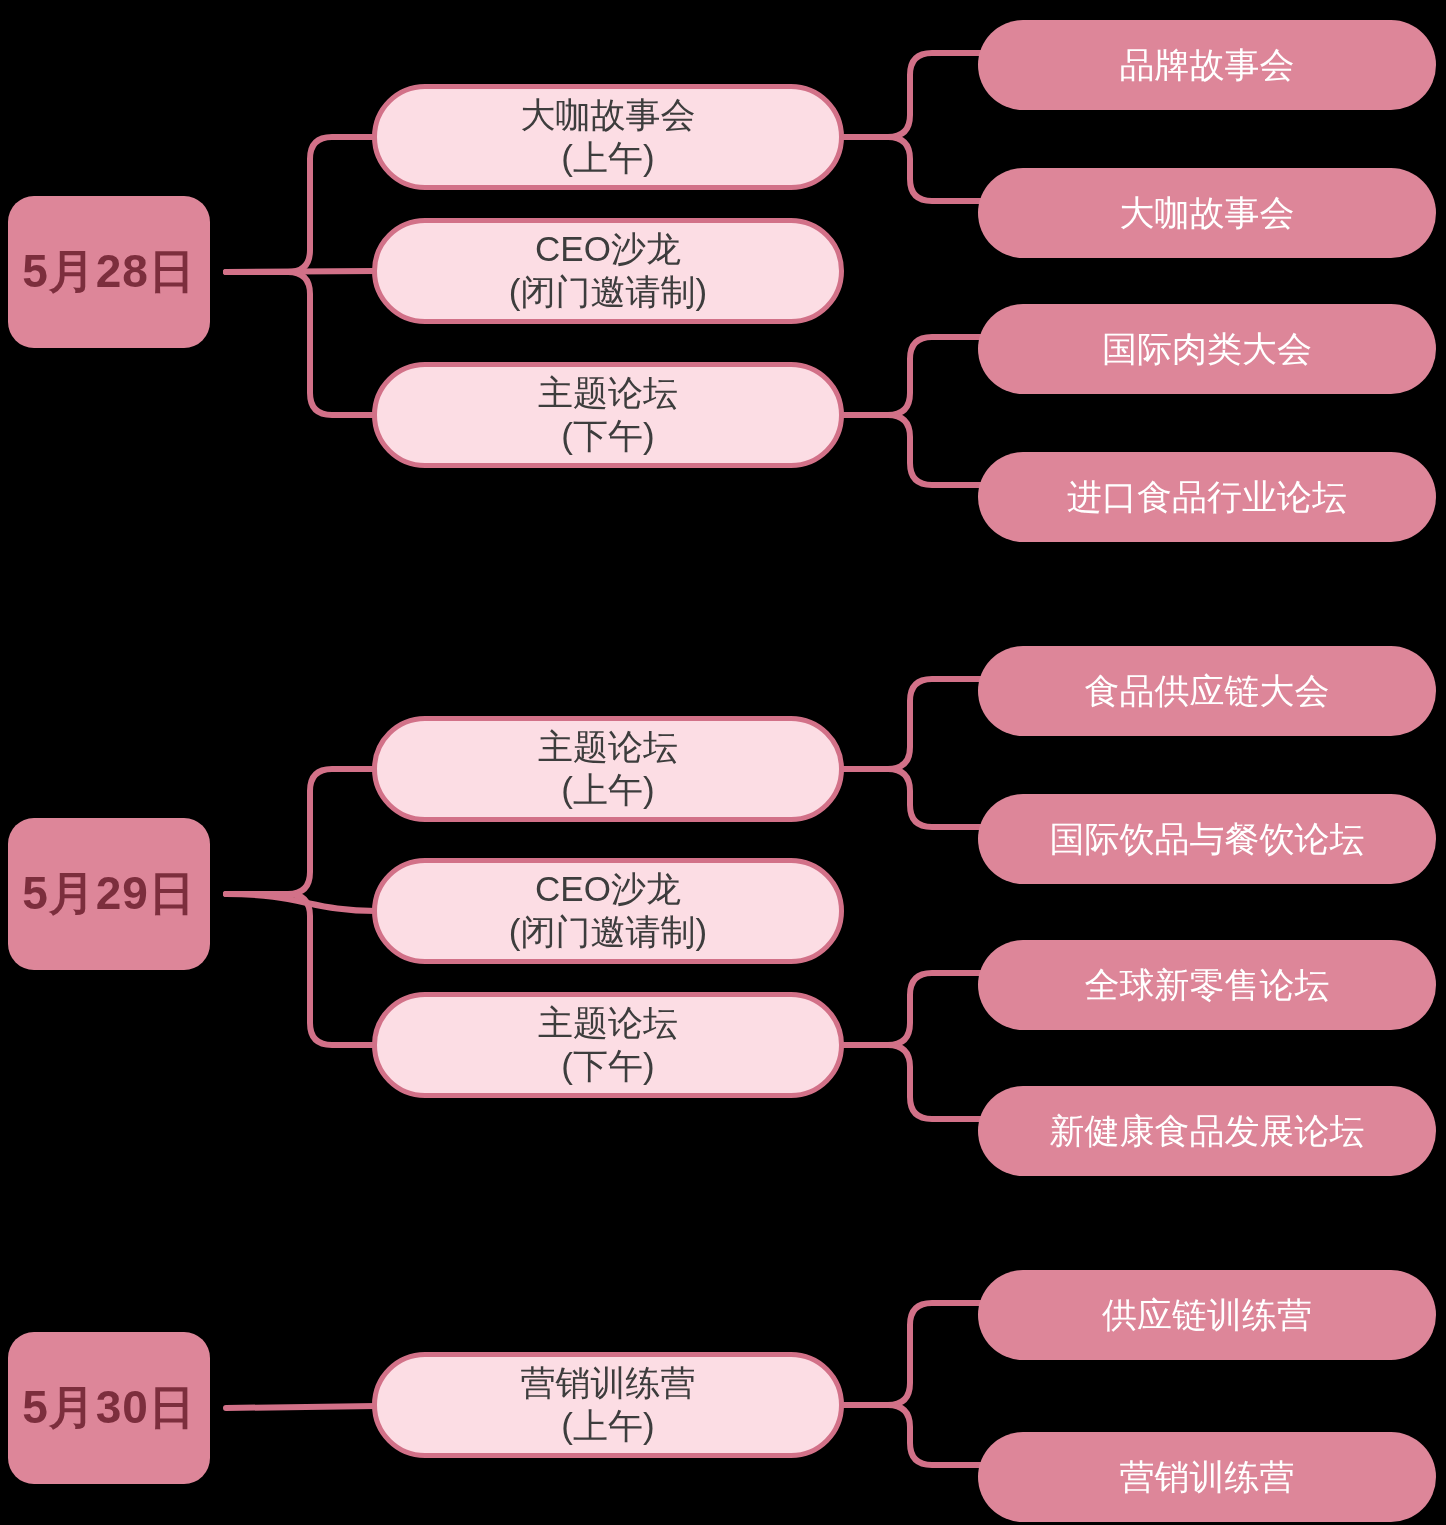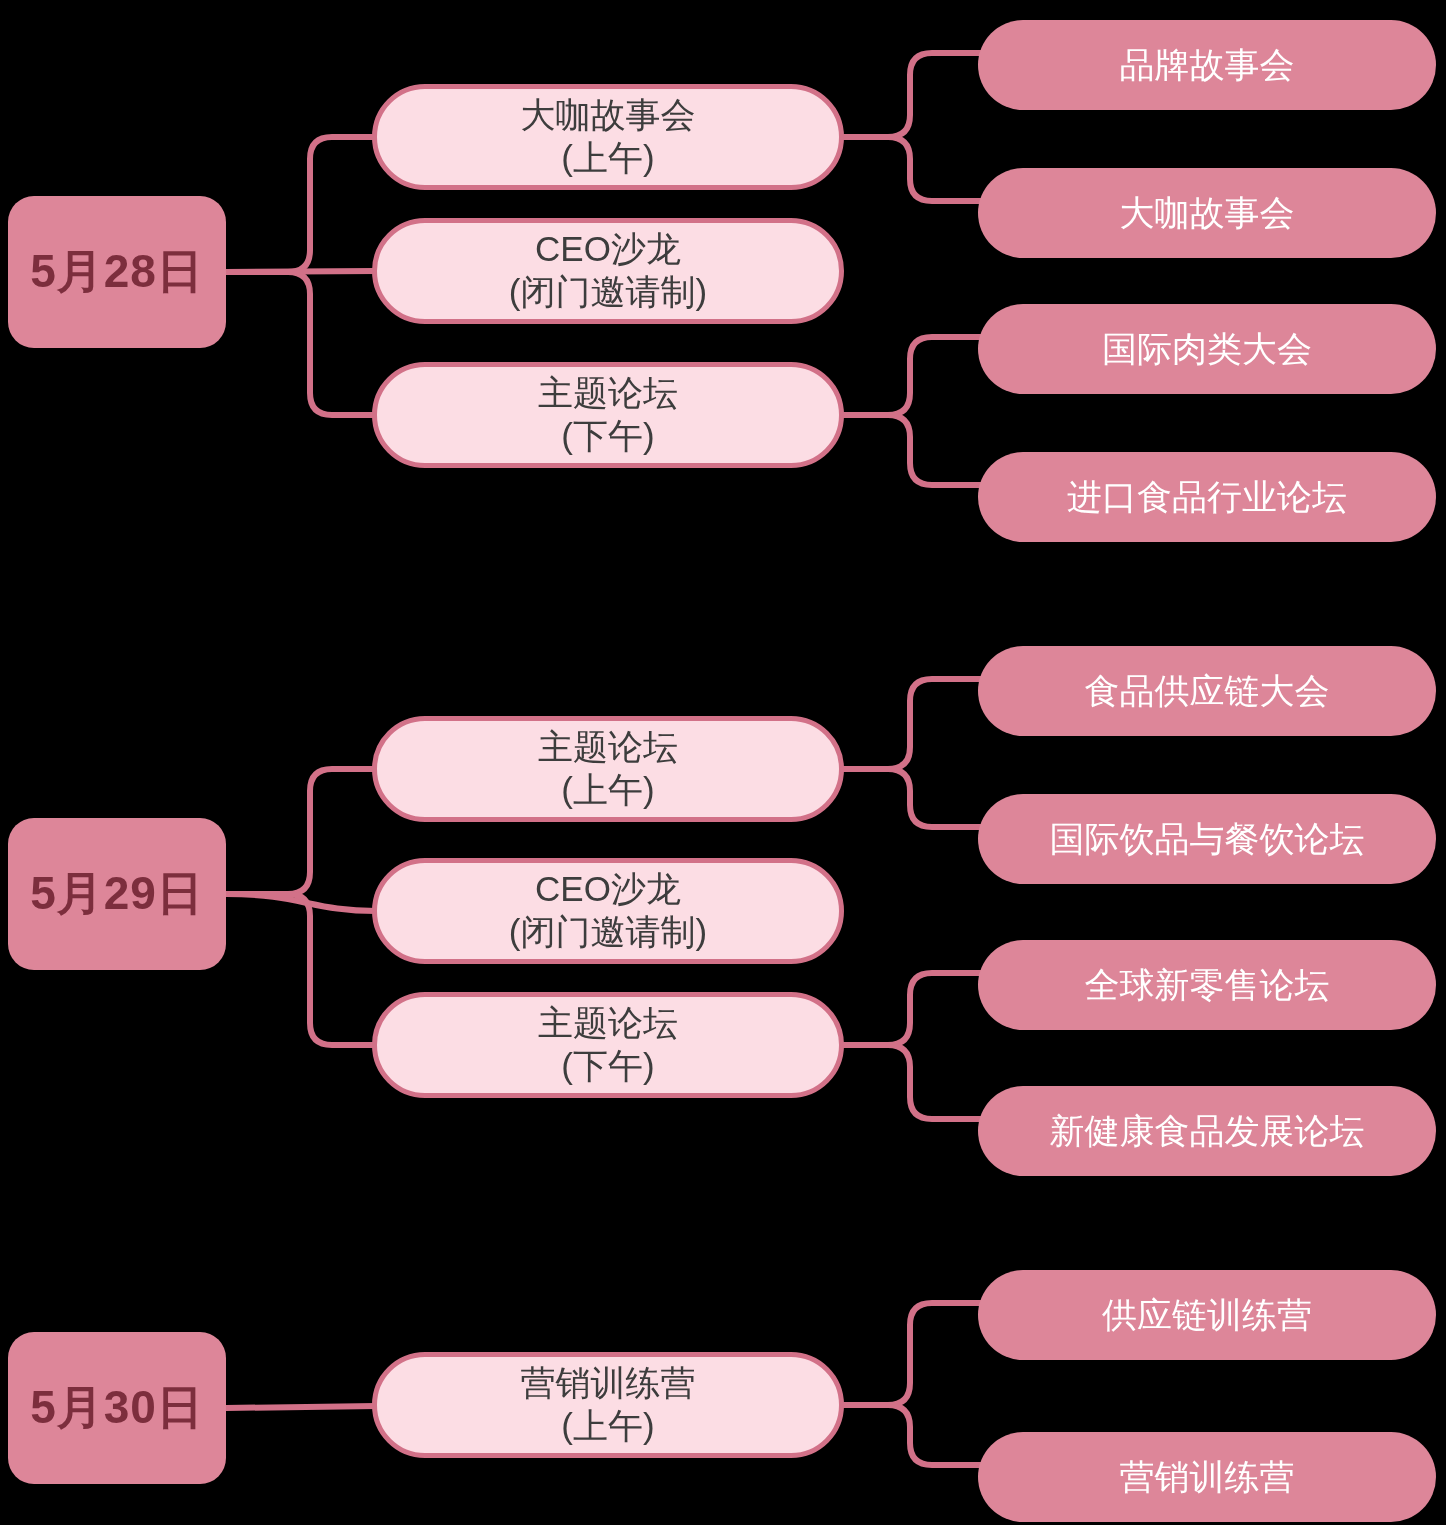--- a/index.html
+++ b/index.html
@@ -7,21 +7,21 @@
     position:relative;
     width:1446px;height:1525px;
     background:var(--background,#000000);
     overflow:hidden;
     font-family:"Liberation Sans",sans-serif;
   }
   svg.connectors{position:absolute;left:0;top:0;width:100%;height:100%;}
   path.connector{fill:none;stroke:var(--connector,#d27188);stroke-width:6;stroke-linecap:round;}
 
   .date-node{
-    position:absolute;left:8px;width:218px;height:152px;
+    position:absolute;left:8px;width:202px;height:152px;
     background:var(--date-fill,#dd8699);
     color:var(--date-text,#7c2e3d);
     border-radius:26px;
     display:flex;align-items:center;justify-content:center;
     font-size:46px;font-weight:bold;letter-spacing:1px;
   }
   .session-node{
     position:absolute;left:372px;width:472px;height:106px;
     background:var(--mid-fill,#fcdde4);
     border:5px solid var(--mid-border,#d27188);

